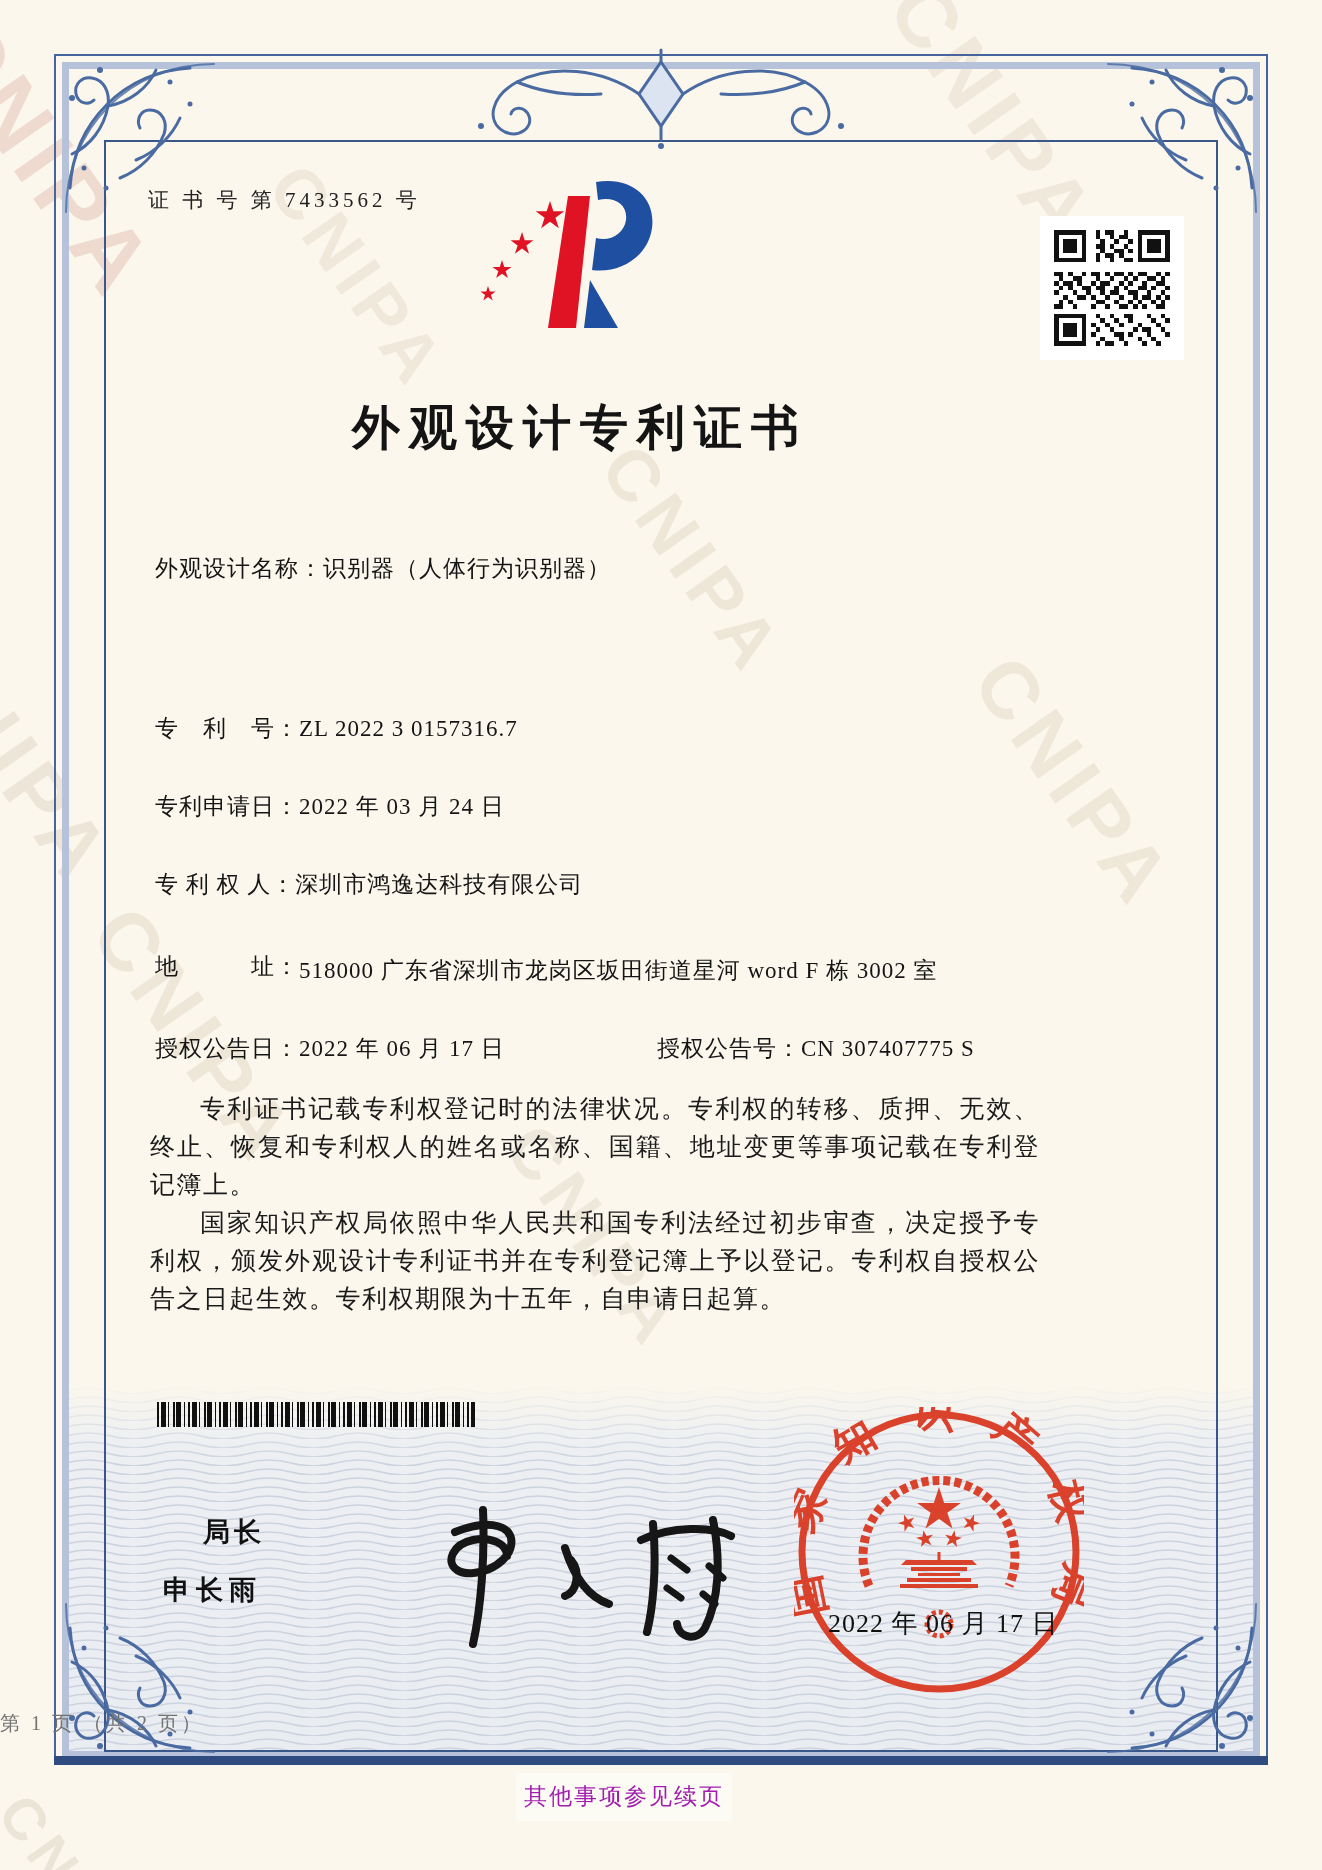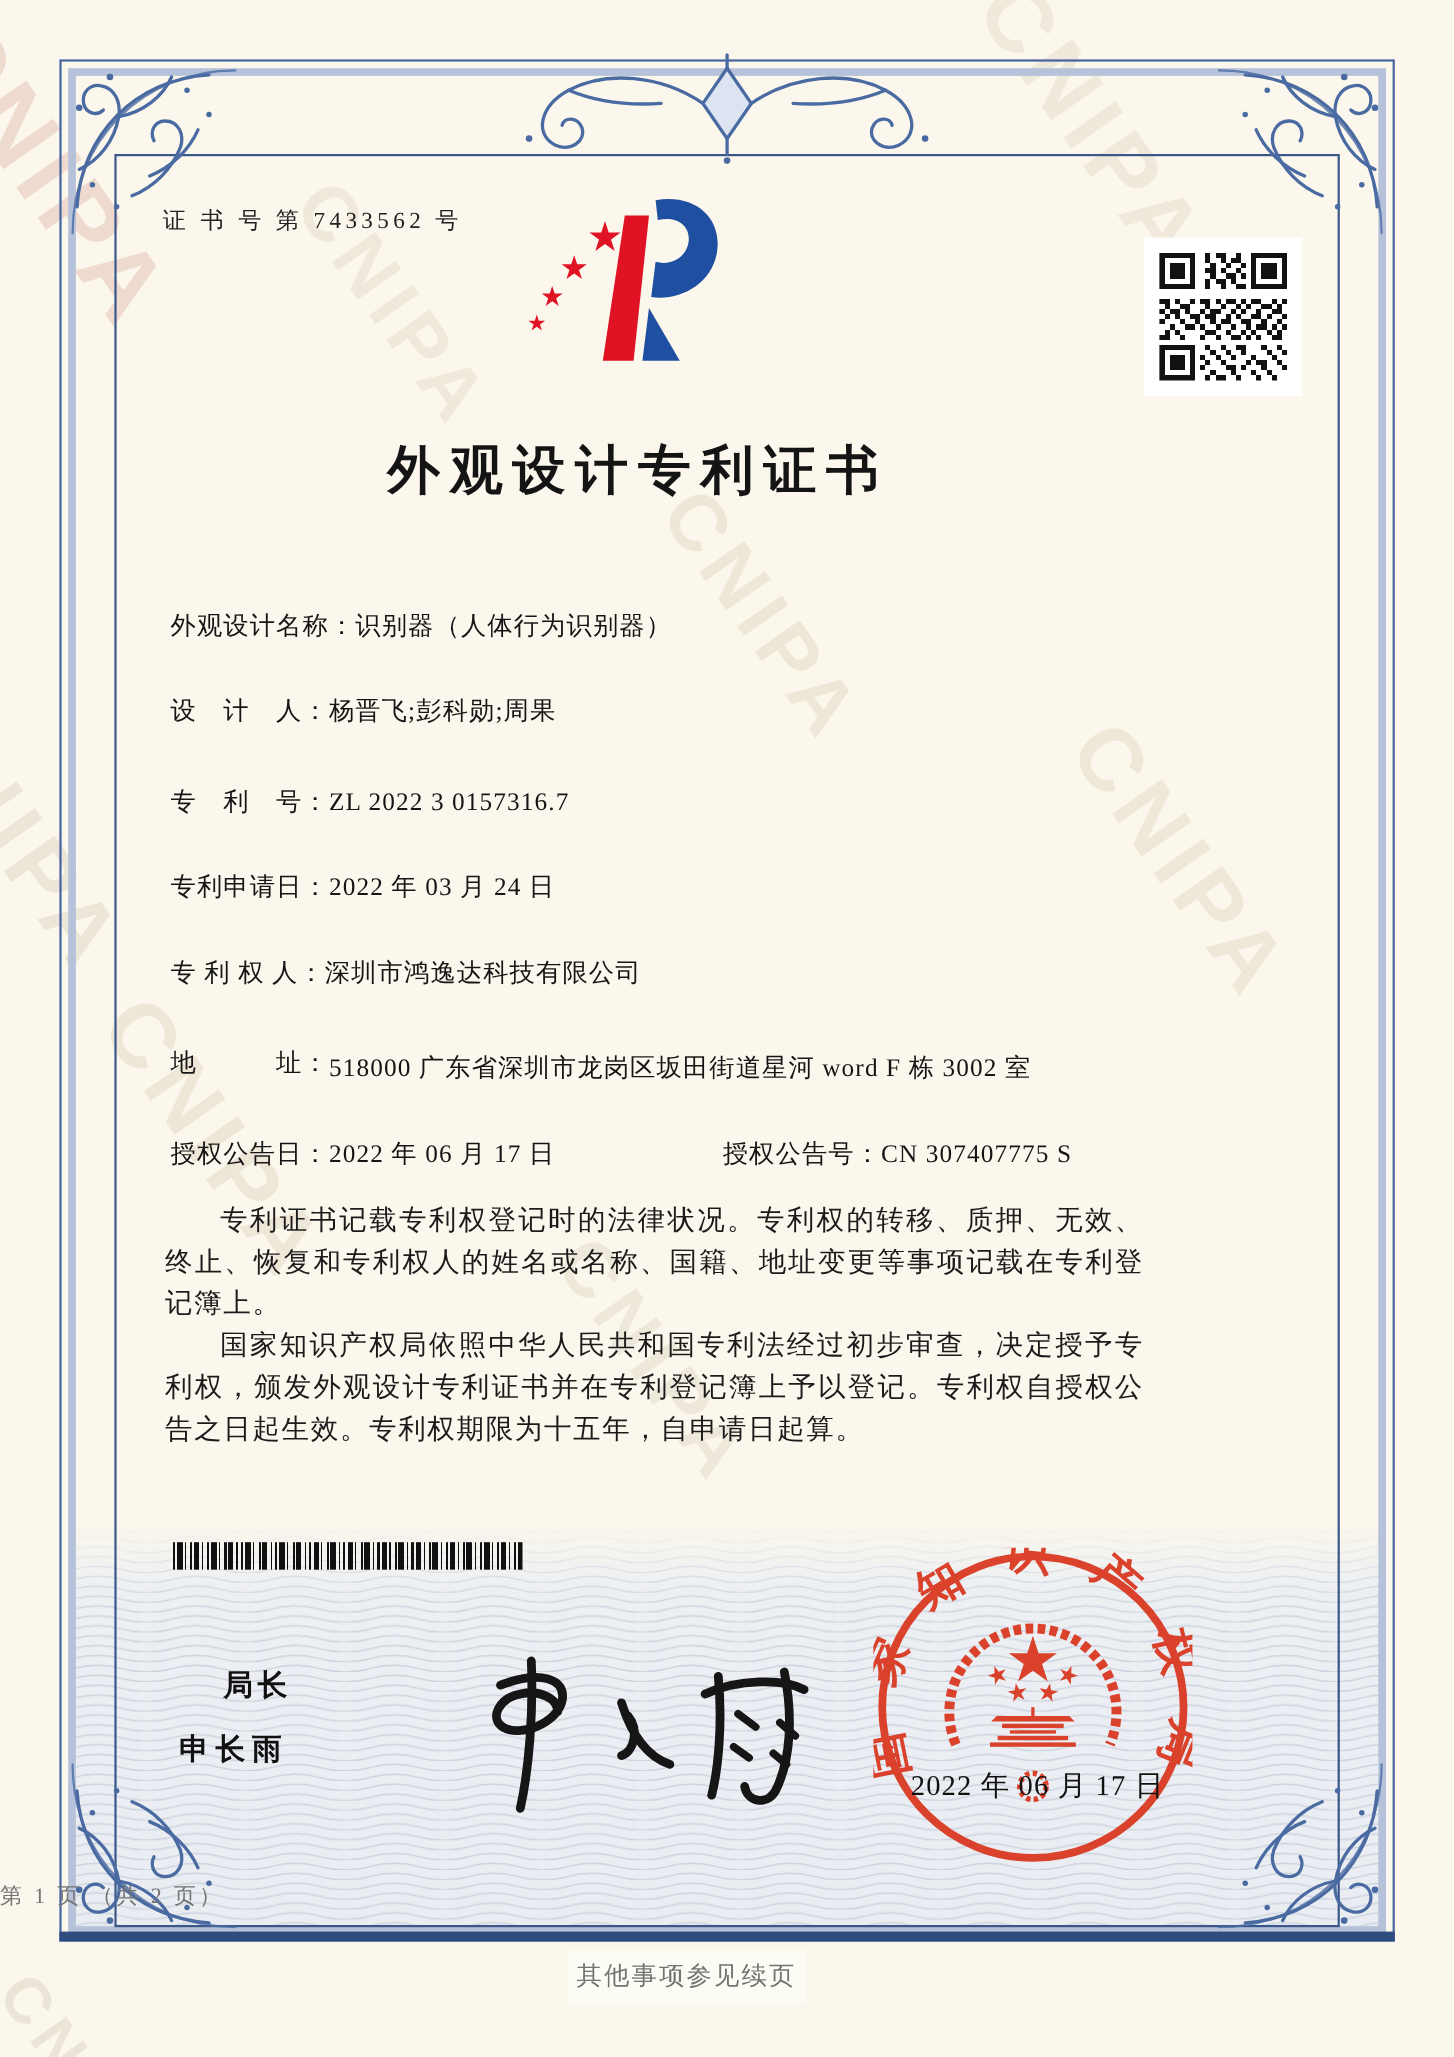--- a/index.html
+++ b/index.html
@@ -103,21 +103,21 @@
   .director-name{position:absolute;left:163px;top:1572px;font-size:27px;font-weight:600;letter-spacing:6px;
     font-family:"Liberation Sans","DejaVu Sans",sans-serif;color:#111;z-index:5;}
   .signature{position:absolute;left:395px;top:1496px;z-index:5;}
   .seal{position:absolute;left:794px;top:1407px;z-index:6;}
   .seal-date{position:absolute;left:828px;top:1606px;font-size:26px;letter-spacing:1px;color:#111;z-index:7;white-space:nowrap;}
   .page-info{position:absolute;left:0;top:1710px;width:1220px;text-align:left;
     font-size:20px;letter-spacing:3px;color:#737373;z-index:5;}
   .continuation-box{
     position:absolute;left:516px;top:1773px;width:216px;height:48px;
     background:#fdfcf4;z-index:5;text-align:center;line-height:48px;
-    font-size:23px;letter-spacing:2px;color:#737373;
+    font-size:23px;letter-spacing:2px;color:#a21caf;
   }
 </style>
 </head>
 <body>
 
 <div id="page">
 
   <span class="wm">CNIPA</span>
   <span class="wm">CNIPA</span>
   <span class="wm">CNIPA</span>
@@ -287,23 +287,20 @@
           M9 24h1v1h-1zM11 24h2v1h-2zM15 24h1v1h-1zM19 24h1v1h-1zM22 24h1v1h-1z"></path>
       </g>
     </svg>
   </div>
 
   <div class="title">外观设计专利证书</div>
 
   <div class="row row-name">
     <span class="lab">外观设计名称：</span><span class="val">识别器（人体行为识别器）</span>
   </div>
-  <div class="row row-designer">
-    <span class="lab">设　计　人：</span><span class="val">杨晋飞;彭科勋;周果</span>
-  </div>
   <div class="row row-patno">
     <span class="lab">专　利　号：</span><span class="val">ZL 2022 3 0157316.7</span>
   </div>
   <div class="row row-filing">
     <span class="lab">专利申请日：</span><span class="val">2022 年 03 月 24 日</span>
   </div>
   <div class="row row-patentee">
     <span class="lab">专 利 权 人：</span><span class="val">深圳市鸿逸达科技有限公司</span>
   </div>
   <div class="row row-address">

